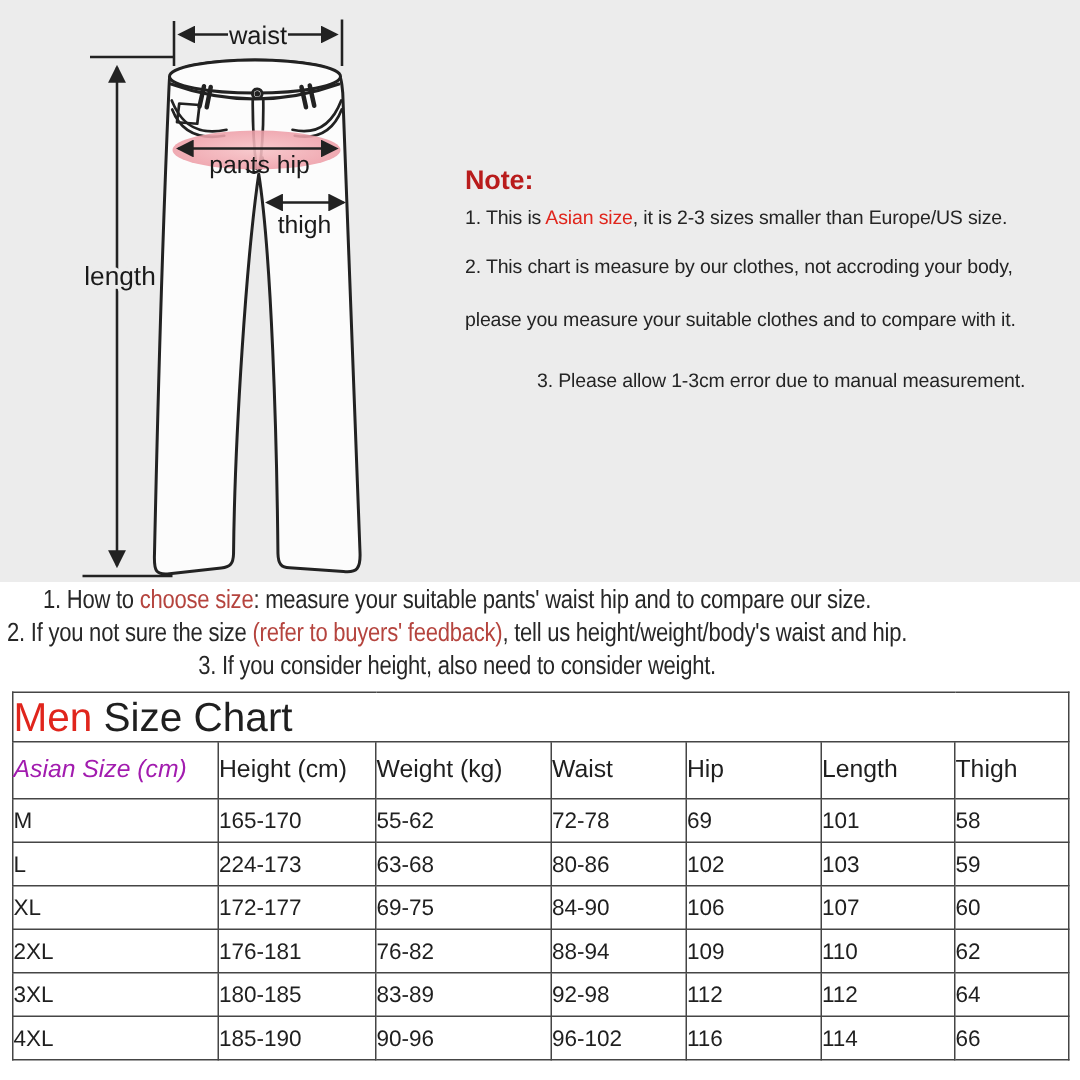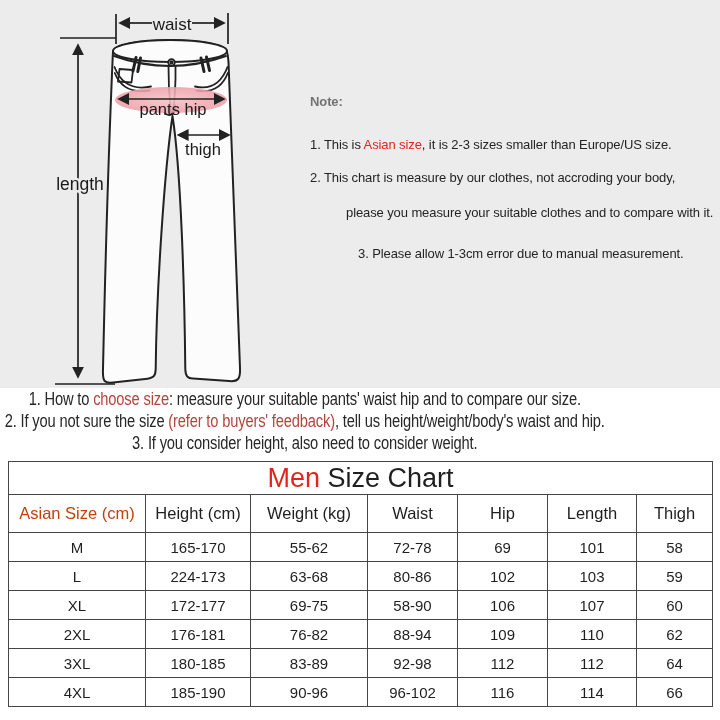--- a/index.html
+++ b/index.html
@@ -6,43 +6,43 @@
   body{
     width:720px;height:720px;position:relative;overflow:hidden;
     background:#ffffff;font-family:"Liberation Sans",sans-serif;color:#222;
   }
   
   .top-section{position:absolute;left:0;top:0;width:720px;height:388px;background:#ececec;}
   .diagram-svg{position:absolute;left:0;top:0;}
   
   .notes{position:absolute;left:310px;top:94px;width:405px;font-size:13px;letter-spacing:-0.1px;color:#242424;}
   .notes .line{position:absolute;left:0;white-space:nowrap;}
-  .notes-heading{top:0;color:#737373;font-weight:bold;font-size:13px;}
+  .notes-heading{top:16px;color:#b91c1c;font-weight:bold;font-size:18px;}
   .note-1{top:43px;}
   .note-2a{top:76px;}
-  .note-2b{top:111px;margin-left:36px;}
+  .note-2b{top:111px;}
   .note-3{top:152px;margin-left:48px;}
   .red-inline{color:#e0251c;}
   
   .instructions{position:absolute;left:4px;top:388px;width:716px;text-align:center;}
   .instr-line{
     white-space:nowrap;font-size:17.5px;line-height:22px;letter-spacing:-0.2px;
     color:#272727;transform:scaleX(0.84);transform-origin:left center;
   }
   .muted-red{color:#b5443e;}
   
   .size-table{
     position:absolute;left:8px;top:461px;width:704px;
-    border-collapse:collapse;table-layout:fixed;text-align:center;color:#1f1f1f;
+    border-collapse:collapse;table-layout:fixed;text-align:left;color:#1f1f1f;
   }
   .size-table td{border:1px solid #454545;padding:0;}
   .title-cell{height:32px;font-size:27px;}
   .title-red{color:#e0251c;}
   .header-row td{height:37px;font-size:16.5px;}
-  .header-first{color:#c2410c;}
+  .header-first{color:#a21caf;font-style:italic;}
   .data-row td{height:28px;font-size:15px;}
 </style>
 </head>
 <body>
 
 <div class="top-section">
 
   <svg class="diagram-svg" width="300" height="388" viewBox="0 0 300 388">
     <defs>
       <marker id="ah" viewBox="0 0 10 10" refX="8.5" refY="5" markerWidth="7" markerHeight="7" orient="auto-start-reverse">
@@ -157,21 +157,21 @@
     <td>63-68</td>
     <td>80-86</td>
     <td>102</td>
     <td>103</td>
     <td>59</td>
   </tr>
   <tr class="data-row">
     <td>XL</td>
     <td>172-177</td>
     <td>69-75</td>
-    <td>58-90</td>
+    <td>84-90</td>
     <td>106</td>
     <td>107</td>
     <td>60</td>
   </tr>
   <tr class="data-row">
     <td>2XL</td>
     <td>176-181</td>
     <td>76-82</td>
     <td>88-94</td>
     <td>109</td>

